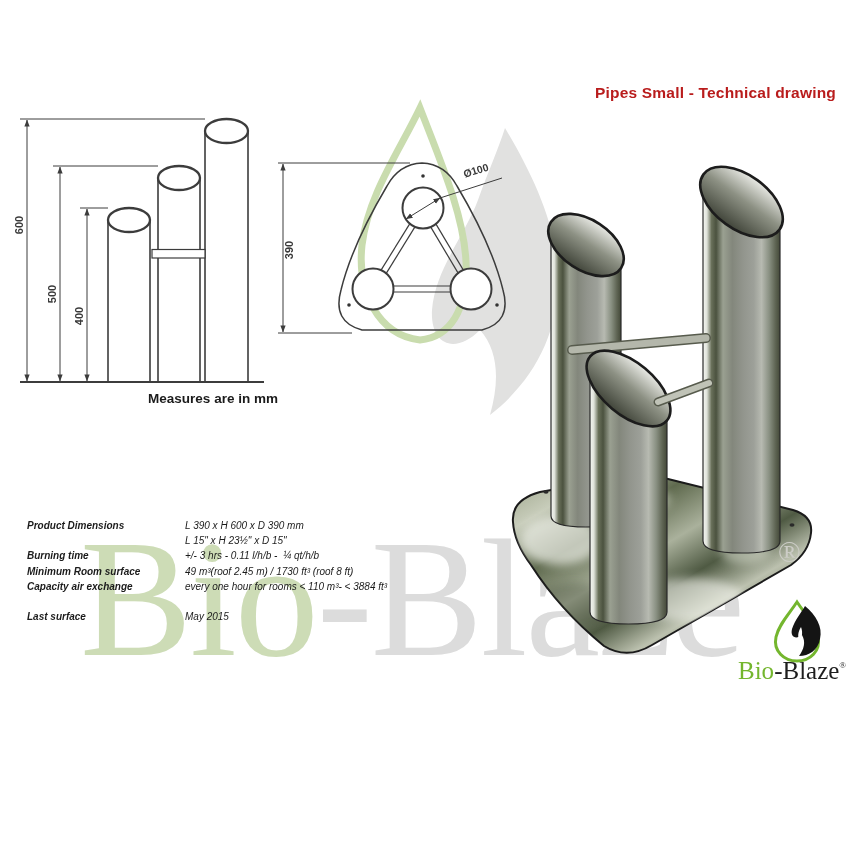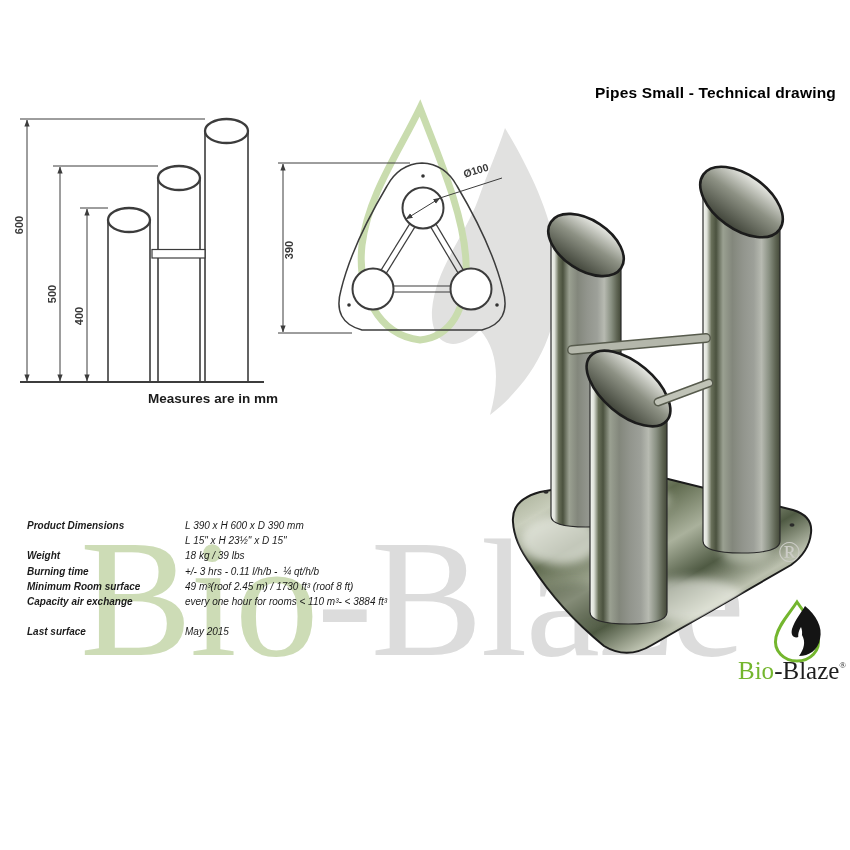--- a/index.html
+++ b/index.html
@@ -2,21 +2,21 @@
 <html><head>
 <meta charset="utf-8">
 <style>
   html,body{margin:0;padding:0}
   body{
     width:850px;height:850px;position:relative;overflow:hidden;
     background:#ffffff;font-family:"Liberation Sans",sans-serif;color:#1c1c1c;
   }
   .title{
     position:absolute;top:84px;right:14px;z-index:3;
-    font-size:15.5px;font-weight:700;color:#000000;letter-spacing:.2px;
+    font-size:15.5px;font-weight:700;color:#b91c1c;letter-spacing:.2px;
   }
   svg.canvas{position:absolute;left:0;top:0;z-index:1}
   .spec{
     position:absolute;left:27px;top:518px;z-index:3;
     font-size:10px;line-height:15.2px;color:#1b1b1b;font-style:italic;
   }
   .spec-row{display:flex;white-space:pre}
   .spec-label{width:158px;font-weight:700}
   .spec-value{font-weight:400}
   .gap{height:15px}
@@ -197,24 +197,20 @@
 <div class="spec">
   <div class="spec-row">
     <div class="spec-label">Product Dimensions</div>
     <div class="spec-value">L 390 x H 600 x D 390 mm</div>
   </div>
   <div class="spec-row">
     <div class="spec-label"></div>
     <div class="spec-value">L 15" x H 23½" x D 15"</div>
   </div>
   <div class="spec-row">
-    <div class="spec-label">Weight</div>
-    <div class="spec-value">18 kg / 39 lbs</div>
-  </div>
-  <div class="spec-row">
     <div class="spec-label">Burning time</div>
     <div class="spec-value">+/- 3 hrs - 0.11 l/h/b -  ¼ qt/h/b</div>
   </div>
   <div class="spec-row">
     <div class="spec-label">Minimum Room surface</div>
     <div class="spec-value">49 m³(roof 2.45 m) / 1730 ft³ (roof 8 ft)</div>
   </div>
   <div class="spec-row">
     <div class="spec-label">Capacity air exchange</div>
     <div class="spec-value">every one hour for rooms &lt; 110 m³- &lt; 3884 ft³</div>

